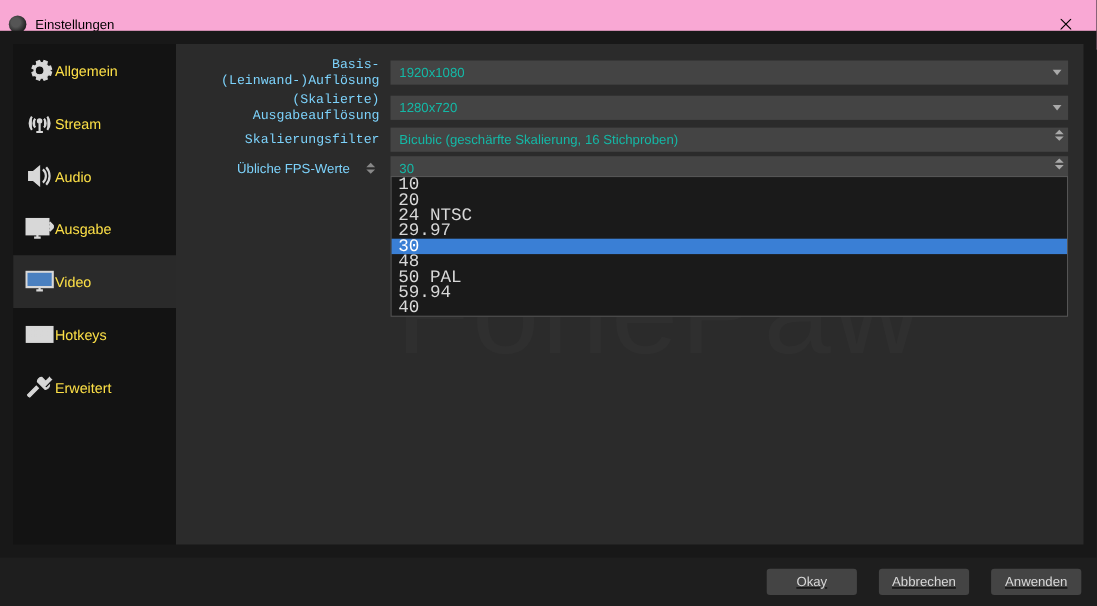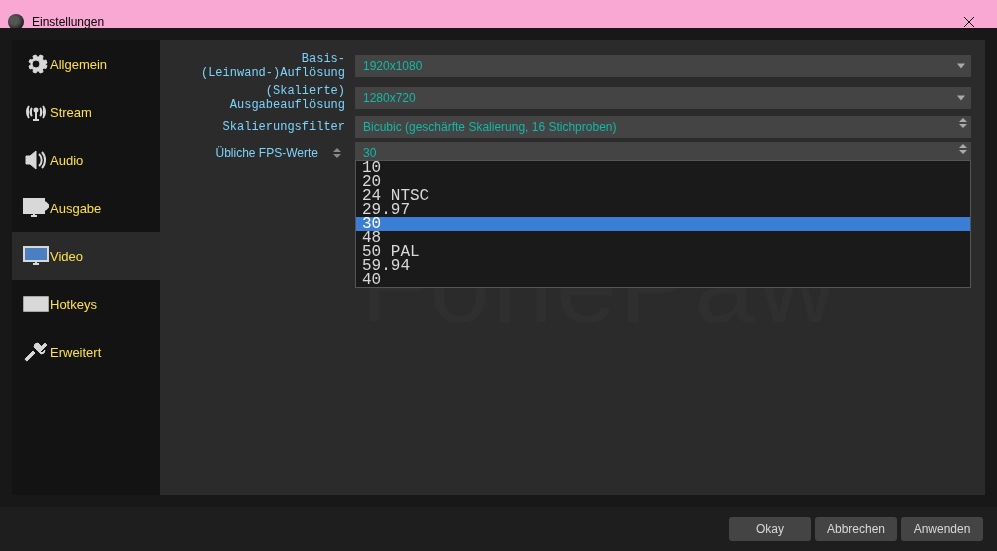--- a/index.html
+++ b/index.html
@@ -161,21 +161,22 @@
 
 .footer {
   position: absolute;
   bottom: 0; left: 0; right: 0;
   height: 44px;
   background: #1e1e1e;
   display: flex;
   justify-content: flex-end;
   align-items: center;
   padding: 0 14px;
-  gap: 4px;
+  gap: 20px;
+  text-decoration: underline;
 }
 .footer .btn {
   min-width: 82px;
   height: 24px;
   background: #444;
   color: #d8d8d8;
   font-size: 12px;
   border: none;
   border-radius: 3px;
   display: flex;

